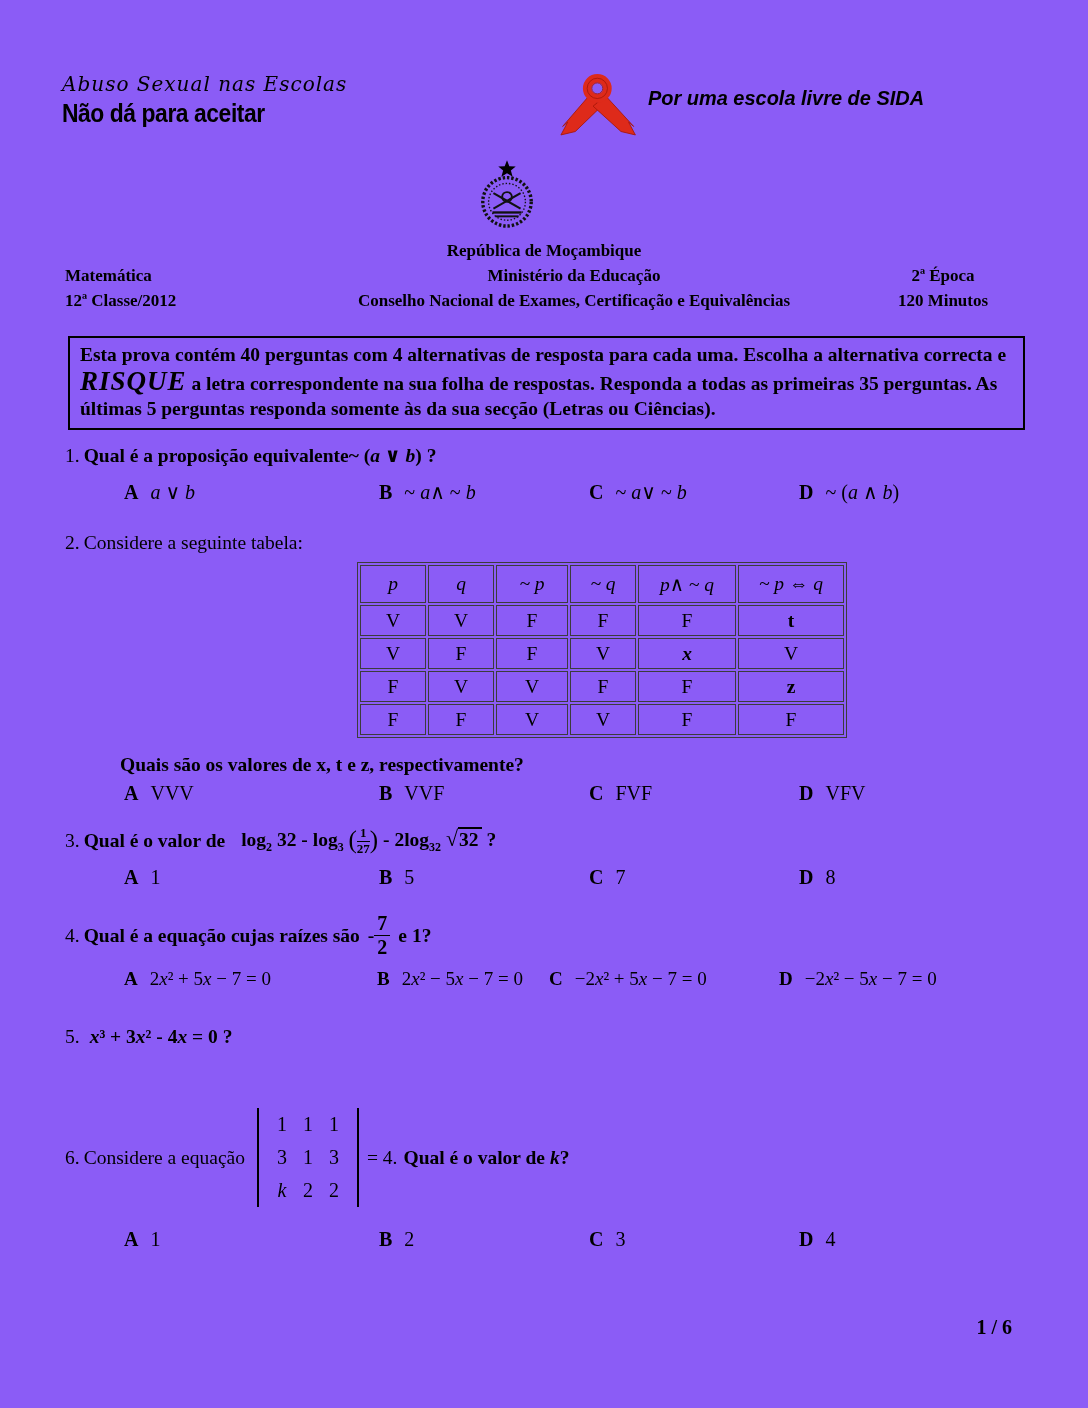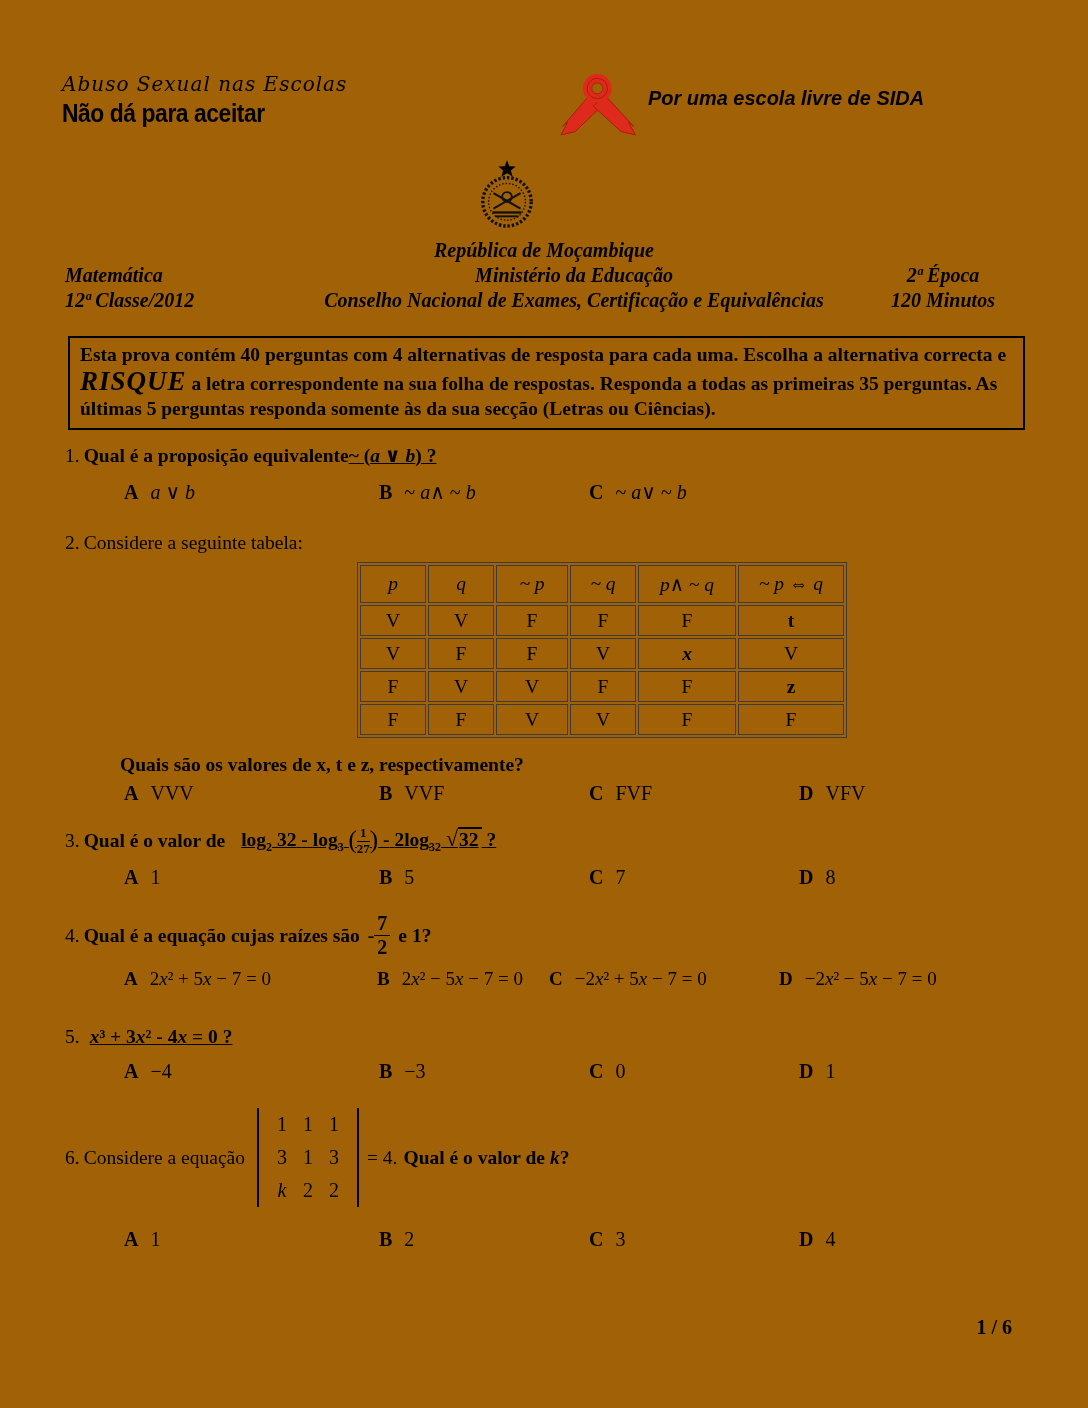--- a/index.html
+++ b/index.html
@@ -1,17 +1,17 @@
 <!DOCTYPE html>
 <html><head>
 <meta charset="utf-8">
 <style>
   html,body { margin:0; padding:0; background:#ffffff; }
   .page {
-    position:relative; width:1088px; height:1408px; background:#a16207;
+    position:relative; width:1088px; height:1408px; background:#8b5cf6;
     font-family:"Liberation Serif","DejaVu Serif",serif; color:#000;
     overflow:hidden;
   }
   
   .camp-left { position:absolute; left:62px; top:72px; }
   .camp-left .script {
     font-family:"DejaVu Serif",serif; font-style:italic; font-size:20px;
     letter-spacing:1px;
   }
   .camp-left .shout {
@@ -21,21 +21,21 @@
   }
   .camp-right { position:absolute; left:556px; top:74px; display:flex; align-items:flex-start; }
   .ribbon-svg { width:86px; height:66px; flex:0 0 auto; }
   .sida {
     font-family:"Liberation Sans",sans-serif; font-weight:bold; font-style:italic;
     font-size:21px; margin-left:6px; margin-top:12px; transform:scaleX(0.95);
     transform-origin:left; letter-spacing:0px; white-space:nowrap;
   }
   
   .seal { position:absolute; left:476px; top:158px; width:62px; height:76px; }
-  .hdr { position:absolute; left:65px; right:65px; top:238px; font-weight:bold; font-size:20px; line-height:25px;font-style:italic; }
+  .hdr { position:absolute; left:65px; right:65px; top:238px; font-weight:bold; font-size:17px; line-height:25px; }
   .hdr-row { display:grid; grid-template-columns:220px 1fr 160px; }
   .hdr-c { text-align:center; }
   .hdr-r { text-align:center; }
   
   .instr {
     position:absolute; left:68px; top:336px; width:933px;
     border:2px solid #000; padding:4px 10px 6px 10px;
     font-weight:bold; font-size:19.5px; line-height:25.5px;
   }
   .risque { font-style:italic; font-size:27px; letter-spacing:1px; line-height:1; }
@@ -48,21 +48,21 @@
   i { font-family:"Liberation Serif","DejaVu Serif",serif; }
   
   .ttable { position:absolute; left:357px; top:562px; border-collapse:separate; border-spacing:2px; border:1px solid #3c3c3c; }
   .ttable th, .ttable td { border:1px solid #3c3c3c; text-align:center; font-weight:normal; font-size:19.5px; }
   .ttable th { height:36px; font-style:italic; font-weight:normal; padding:0 6px; }
   .ttable td { height:27px; }
   .cw1 { width:52px; } .cw2 { width:52px; } .cw3 { width:58px; } .cw4 { width:52px; } .cw5 { width:84px; } .cw6 { width:92px; }
   td.bold { font-weight:bold; } td.ital { font-style:italic; }
   .subq { position:absolute; left:84px; font-weight:bold; font-size:19.5px;margin-left:36px; }
   
-  .frm { white-space:nowrap;text-decoration:underline; }
+  .frm { white-space:nowrap; }
   .frm sub { font-size:12px; }
   .frac { display:inline-flex; flex-direction:column; align-items:center; line-height:1.15; vertical-align:middle; }
   .frac > *:first-child { border-bottom:1.7px solid #000; padding:0 3px 0 3px; }
   .frac.sm { font-size:13px; font-weight:bold; }
   .frac.big { font-size:20px; font-weight:bold; }
   .bigparen { font-size:25px; font-weight:normal; vertical-align:middle; position:relative; top:-2px; }
   .sqrt { white-space:nowrap; }
   .sqrt .radsym { font-size:22px; }
   .sqrt .rad { border-top:2.2px solid #000; padding:0 3px 0 1px; }
   
@@ -122,20 +122,21 @@
 
   <div class="q" style="top:444px">
     <span>1.</span>
     <b class="qgap">Qual é a proposição equivalente</b>
     <b class="frm mx">~ (<i>a</i> ∨ <i>b</i>) ?</b>
   </div>
   <div class="opts" style="top:480px">
     <span class="opt"><b>A</b><span class="mx"><i>a</i> ∨ <i>b</i></span></span>
     <span class="opt"><b>B</b><span class="mx">~ <i>a</i>∧ ~ <i>b</i></span></span>
     <span class="opt"><b>C</b><span class="mx">~ <i>a</i>∨ ~ <i>b</i></span></span>
+    <span class="opt"><b>D</b><span class="mx">~ (<i>a</i> ∧ <i>b</i>)</span></span>
   </div>
 
   <div class="q" style="top:532px">
     <span>2.</span>
     <span class="qgap">Considere a seguinte tabela:</span>
   </div>
   <table class="ttable">
     <thead>
       <tr>
         <th class="cw1">p</th>
@@ -228,26 +229,20 @@
     <span class="opt"><b>A</b><span class="mx">2<i>x</i>² + 5<i>x</i> − 7 = 0</span></span>
     <span class="opt"><b>B</b><span class="mx">2<i>x</i>² − 5<i>x</i> − 7 = 0</span></span>
     <span class="opt"><b>C</b><span class="mx">−2<i>x</i>² + 5<i>x</i> − 7 = 0</span></span>
     <span class="opt"><b>D</b><span class="mx">−2<i>x</i>² − 5<i>x</i> − 7 = 0</span></span>
   </div>
 
   <div class="q" style="top:1026px">
     <span>5.</span>
     <b class="frm mx" style="margin-left:10px"><i>x</i>³ + 3<i>x</i>² - 4<i>x</i> = 0 ?</b>
   </div>
-  <div class="opts" style="top:1060px">
-    <span class="opt"><b>A</b><span>−4</span></span>
-    <span class="opt"><b>B</b><span>−3</span></span>
-    <span class="opt"><b>C</b><span>0</span></span>
-    <span class="opt"><b>D</b><span>1</span></span>
-  </div>
 
   <div class="q" style="top:1108px">
     <span>6.</span>
     <span class="qgap">Considere a equação</span>
     <span class="det">
       <span class="det-grid">
         <span>1</span>
           <span>1</span>
           <span>1</span>
         <span>3</span>

